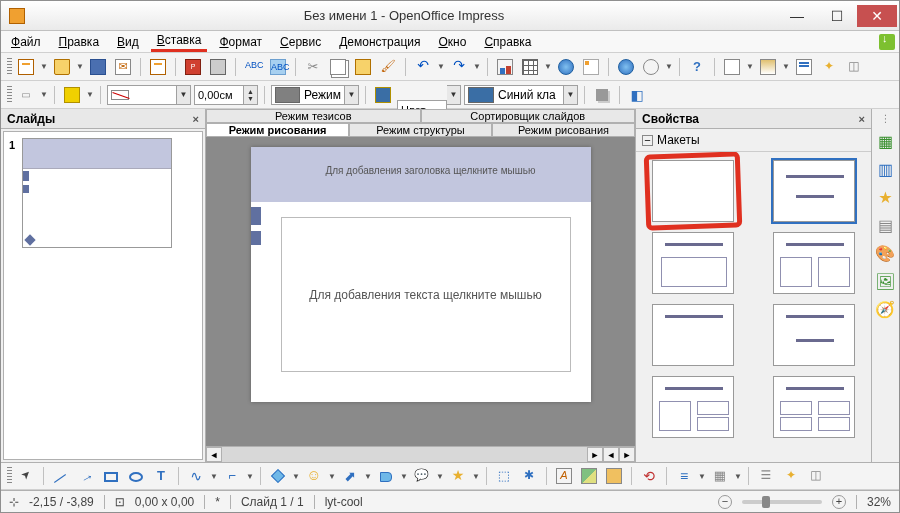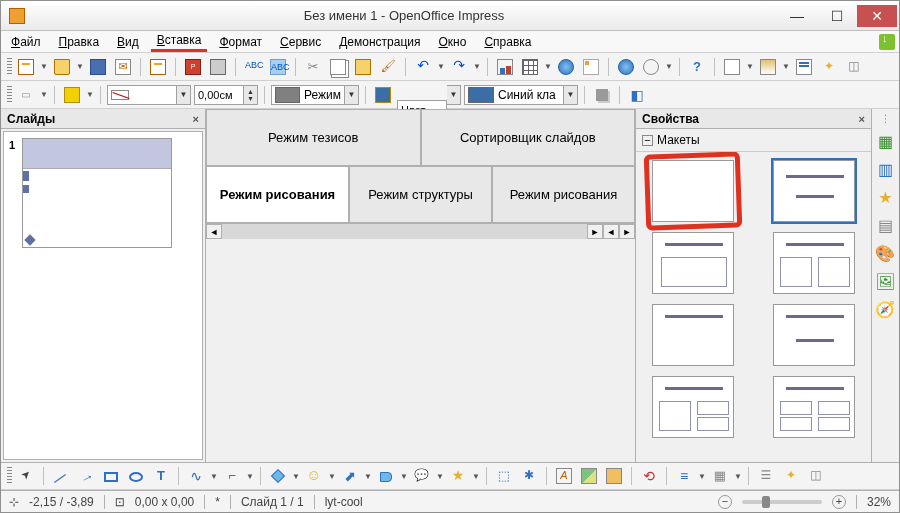--- a/index.html
+++ b/index.html
@@ -98,21 +98,21 @@
   .thumb{border:1px solid #999; width:150px; height:110px; background:#fff; position:relative; margin-left:12px;}
   .thumb .num{position:absolute;left:-14px;top:0;font-size:11px;font-weight:bold;}
   .thumb .thdr{height:30px;background:#c2c6de;border-bottom:1px solid #aab;}
   .thumb .tbar{position:absolute;left:0;top:32px;width:6px;height:10px;background:#6070a0;}
   .thumb .tbar2{position:absolute;left:0;top:46px;width:6px;height:8px;background:#6070a0;}
   .thumb .tdiam{position:absolute;left:3px;bottom:3px;width:8px;height:8px;background:#6070a0;transform:rotate(45deg);}
 
   .center { flex:1; display:flex; flex-direction:column; border-right:1px solid #b0b0b0;}
   .tabrow{display:flex;background:#e8e8e8;border-bottom:1px solid #b0b0b0;}
   .tabrow2{display:flex;background:#f4f4f4;border-bottom:1px solid #b0b0b0;}
-  .tab{flex:1;text-align:center;padding:20px 2px;border:1px solid #b0b0b0;border-bottom:none;background:#e8e8e8;font-size:13px;cursor:default;}
+  .tab{flex:1;text-align:center;padding:0 2px;border:1px solid #b0b0b0;border-bottom:none;background:#e8e8e8;font-size:11px;cursor:default;}
   .tab.active{background:#fff;font-weight:bold;}
   .editview{flex:1;background:#8a8a8a;padding:10px 14px;position:relative;overflow:hidden;}
   .slide{width:340px;height:255px;background:#fff;margin:0 auto;position:relative;box-shadow:0 0 4px rgba(0,0,0,.3);}
   .slide .shdr{height:55px;background:#c2c6de;}
   .slide .sbar{position:absolute;left:0;width:10px;background:#6070a0;}
   .slide .titleph{position:absolute;top:18px;left:40px;right:20px;text-align:center;font-size:10px;color:#555;}
   .slide .bodyph{position:absolute;top:70px;left:30px;right:20px;bottom:30px;border:1px solid #bbb;display:flex;align-items:center;justify-content:center;font-size:10px;color:#555;background:#fff;}
   .hscroll{height:16px;background:#e8e8e8;border-top:1px solid #b0b0b0;display:flex;}
   .hscroll .sbtn{width:16px;border:1px solid #b0b0b0;background:#f0f0f0;text-align:center;font-size:9px;line-height:14px;}
   .hscroll .track{flex:1;background:#d8d8d8;}
@@ -346,20 +346,31 @@
     <div class="center">
       <div class="tabrow" id="tabs-top">
           <div class="tab">Режим тезисов</div>
           <div class="tab">Сортировщик слайдов</div>
         </div>
       <div class="tabrow2" id="tabs-bottom">
           <div class="tab active">Режим рисования</div>
           <div class="tab">Режим структуры</div>
           <div class="tab">Режим рисования</div>
         </div>
+      <div class="editview">
+        <div class="slide">
+          <div class="shdr"></div>
+          <div class="sbar" style="top:60px;height:18px;"></div>
+          <div class="sbar" style="top:84px;height:14px;"></div>
+          <div class="titleph">Для добавления заголовка щелкните мышью</div>
+          <div class="bodyph">
+              <span>Для добавления текста щелкните мышью</span>
+            </div>
+        </div>
+      </div>
       <div class="hscroll">
         <div class="sbtn">◄</div>
           <div class="track"></div>
           <div class="sbtn">►</div>
           <div class="sbtn">◄</div>
           <div class="sbtn">►</div>
       </div>
     </div>
 
     <div class="props">

